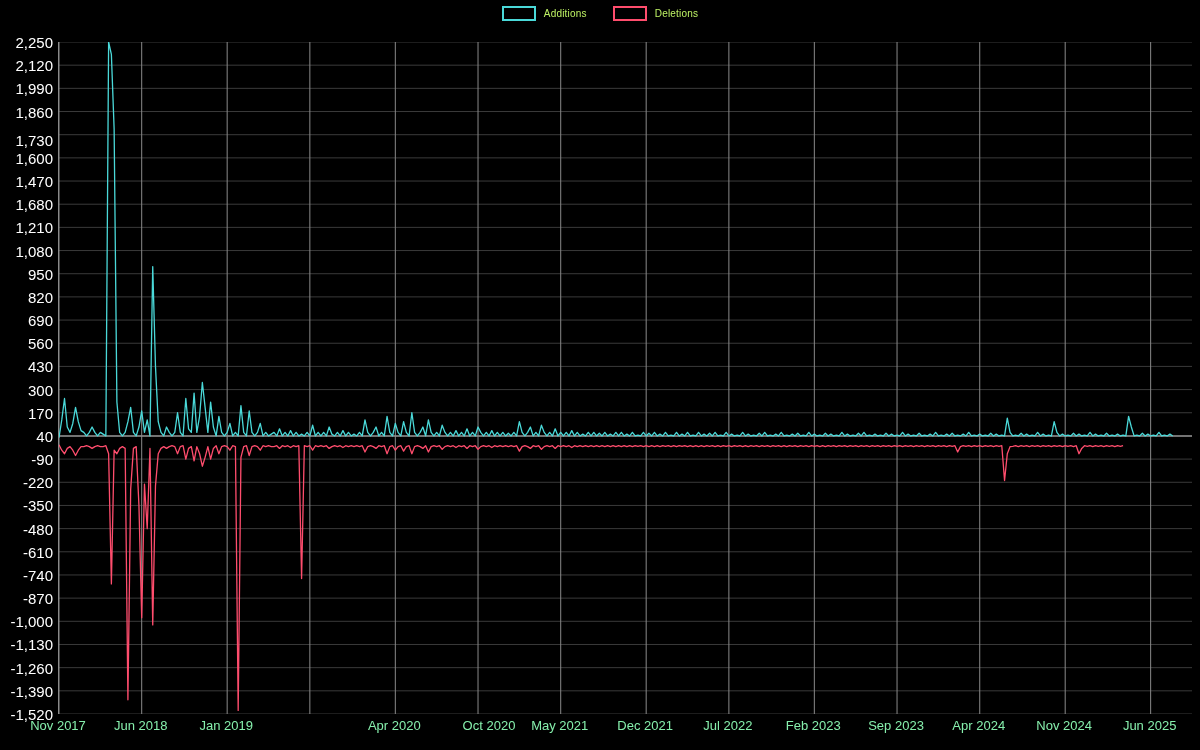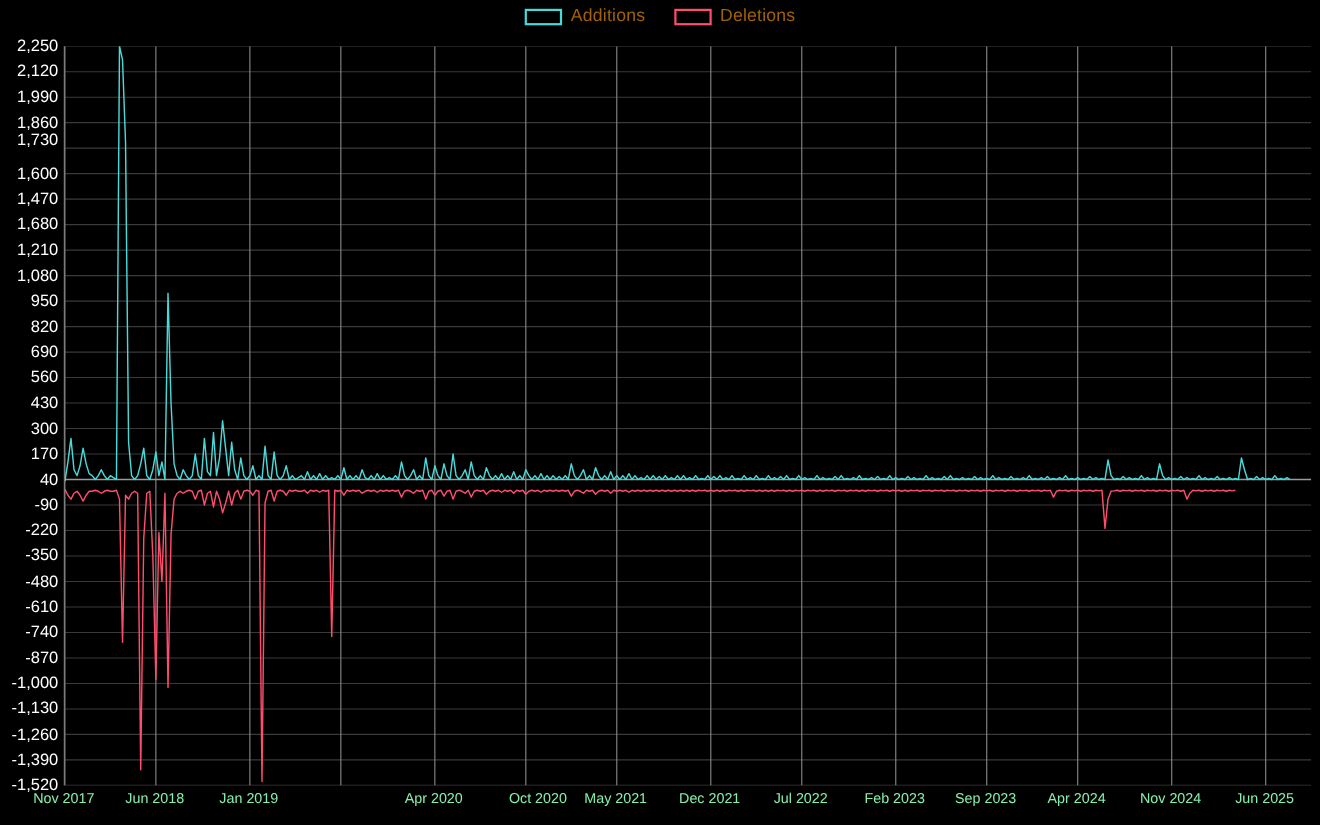--- a/index.html
+++ b/index.html
@@ -36,22 +36,22 @@
     gap: 8px;
   }
   .legend-swatch {
     width: 34px;
     height: 15px;
     border: 2px solid #000;
     box-sizing: border-box;
     background: transparent;
   }
   .legend-label {
-    font-size: 16px;
-    color: #a16207;
+    font-size: 10px;
+    color: #bef264;
     letter-spacing: 0.2px;
     text-align: right;
   }
   
   #plot {
     position: absolute;
     left: 58px;
     top: 42px;
     width: 1133px;
     height: 672px;
@@ -109,21 +109,21 @@
       <span class="legend-swatch" style="border-color:#ff4d6d"></span>
       <span class="legend-label">Deletions</span>
     </div>
   </div>
 
   <div id="y-axis">
       <div class="ytick" style="top: 0px;">2,250</div>
       <div class="ytick" style="top: 23.1724px;">2,120</div>
       <div class="ytick" style="top: 46.3448px;">1,990</div>
       <div class="ytick" style="top: 69.5172px;">1,860</div>
-      <div class="ytick" style="top: 85px;">1,730</div>
+      <div class="ytick" style="top: 98px;">1,730</div>
       <div class="ytick" style="top: 115.862px;">1,600</div>
       <div class="ytick" style="top: 139.034px;">1,470</div>
       <div class="ytick" style="top: 162.207px;">1,680</div>
       <div class="ytick" style="top: 185.379px;">1,210</div>
       <div class="ytick" style="top: 208.552px;">1,080</div>
       <div class="ytick" style="top: 231.724px;">950</div>
       <div class="ytick" style="top: 254.897px;">820</div>
       <div class="ytick" style="top: 278.069px;">690</div>
       <div class="ytick" style="top: 301.241px;">560</div>
       <div class="ytick" style="top: 324.414px;">430</div>

